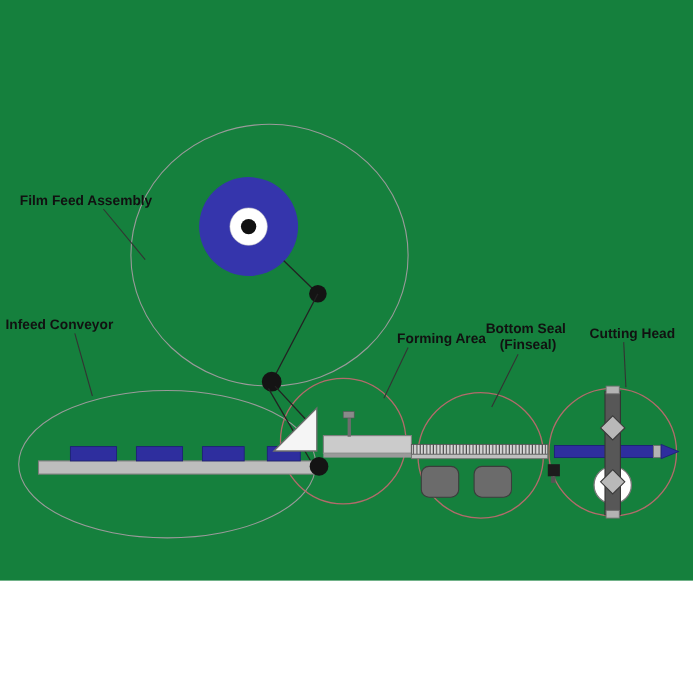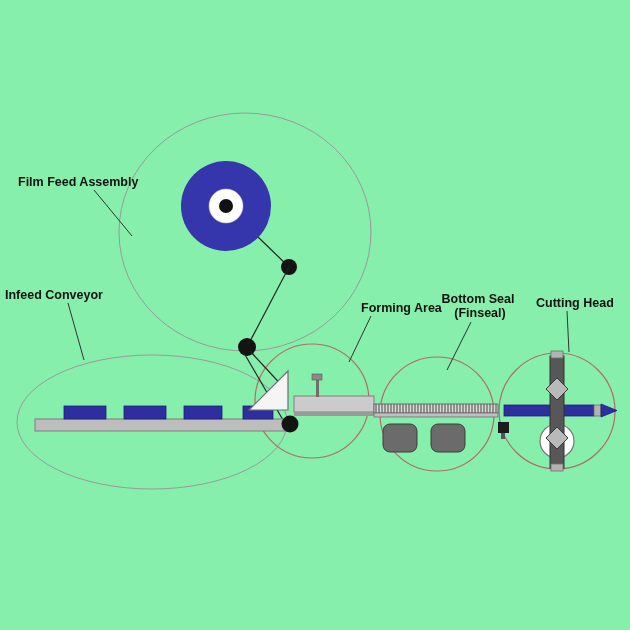--- a/index.html
+++ b/index.html
@@ -4,22 +4,22 @@
 <style>
   html, body {
     margin: 0;
     padding: 0;
     background: #ffffff;
     font-family: "Liberation Sans", sans-serif;
   }
   .stage {
     position: relative;
     width: 630px;
-    height: 630px;
-    background: #86efac;
+    height: 528px;
+    background: #15803d;
     overflow: hidden;
   }
   svg { display: block; }
   .label {
     font-family: "Liberation Sans", sans-serif;
     font-weight: bold;
     font-size: 12.5px;
     fill: #111111;
   }
   .pointer   { stroke: #333333; stroke-width: 1; fill: none; }

